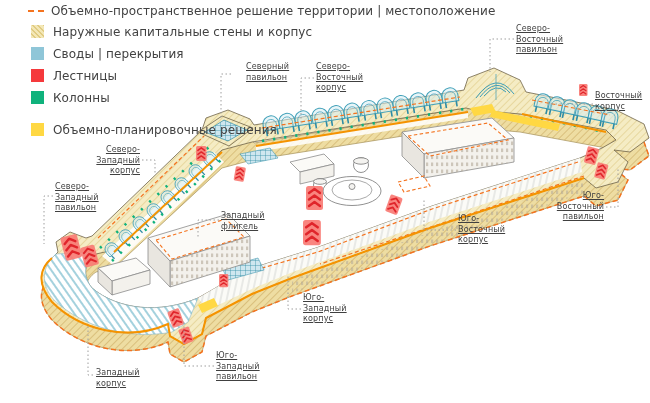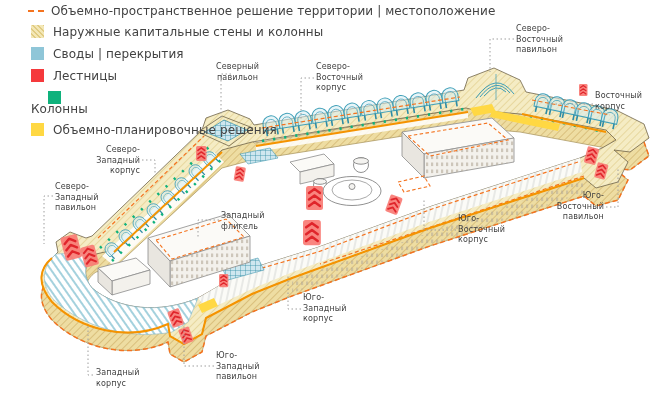--- a/index.html
+++ b/index.html
@@ -18,21 +18,21 @@
   .sw-walls{background:repeating-linear-gradient(45deg,#f3e7b6 0 2.6px,#e0cb82 2.6px 3.6px);}
   .sw-vaults{background:#8fc6d8;}
   .sw-stairs{background:#f5393c;}
   .sw-cols{background:#0fb27c;}
   .sw-plan{background:#ffd843;}
   .lg-label{font-size:12px;line-height:10px;letter-spacing:.1px;white-space:nowrap;}
   .lg-label .l2{display:block;}
 
   
   .lbl{position:absolute;font-size:8px;line-height:10.5px;letter-spacing:.15px;white-space:nowrap;color:#404040;}
-  .lbl span{display:block;}
+  .lbl span{display:block;text-decoration:underline;}
   .lbl.r{text-align:right;}
 </style>
 </head>
 <body>
 
 <div class="stage">
 
   <svg class="diagram" width="650" height="403" viewBox="0 0 650 403">
     <defs>
       <pattern id="hatch" width="5" height="5" patternUnits="userSpaceOnUse" patternTransform="rotate(45)">
@@ -255,44 +255,44 @@
     </g>
   </svg>
 
   <div class="legend">
     <div class="lg-row" style="left:28px;top:6px;">
       <div class="sw-dash"></div>
       <div class="lg-label">Объемно-пространственное решение территории | местоположение</div>
     </div>
     <div class="lg-row" style="left:31px;top:25px;">
       <div class="lg-swatch sw-walls"></div>
-      <div class="lg-label">Наружные капитальные стены и колонны</div>
+      <div class="lg-label">Наружные капитальные стены и корпус</div>
     </div>
     <div class="lg-row" style="left:31px;top:47px;">
       <div class="lg-swatch sw-vaults"></div>
       <div class="lg-label">Своды | перекрытия</div>
     </div>
     <div class="lg-row" style="left:31px;top:69px;text-align:right;">
       <div class="lg-swatch sw-stairs"></div>
       <div class="lg-label">Лестницы</div>
     </div>
-    <div class="lg-row" style="left:31px;top:91px;flex-direction:column;">
+    <div class="lg-row" style="left:31px;top:91px;">
       <div class="lg-swatch sw-cols"></div>
       <div class="lg-label">Колонны</div>
     </div>
     <div class="lg-row" style="left:31px;top:107px;margin-top:16px;">
       <div class="lg-swatch sw-plan"></div>
       <div class="lg-label">
         <span class="l2">Объемно-планировочные решения</span>
       </div>
     </div>
   </div>
 
   <div>
-    <div class="lbl" style="left:216px;top:62px;text-align:center;">
+    <div class="lbl" style="left:246px;top:62px;">
       <span>Северный</span>
       <span>павильон</span>
     </div>
     <div class="lbl" style="left:316px;top:62px;">
       <span>Северо-</span>
       <span>Восточный</span>
       <span>корпус</span>
     </div>
     <div class="lbl" style="left:516px;top:24px;">
       <span>Северо-</span>

